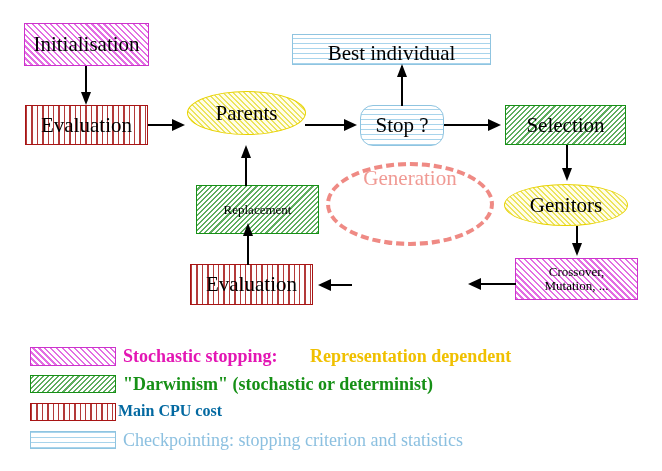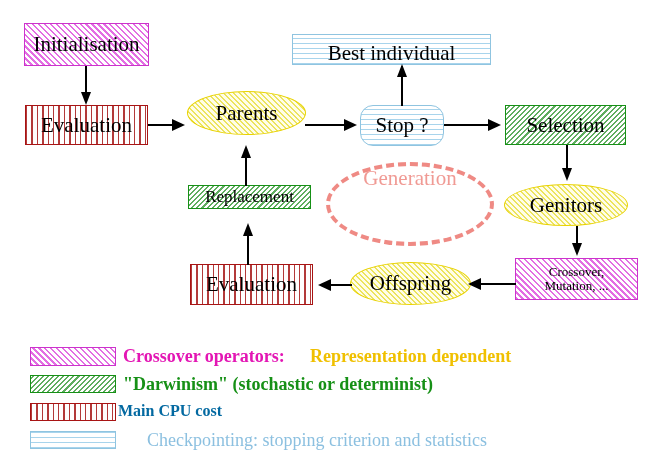--- a/index.html
+++ b/index.html
@@ -135,21 +135,21 @@
   .legend-swatch {
     position: absolute;
     box-sizing: border-box;
   }
   .legend-text {
     position: absolute;
     font-family: "Liberation Serif", serif;
     font-weight: bold;
     white-space: nowrap;
   }
-  .legend-text.thin { font-weight: normal; margin-left: 24px; }
+  .legend-text.thin { font-weight: normal; }
 </style>
 </head>
 <body>
 
 <div id="canvas">
 
   <div class="node fill-magenta" style="left:24px; top:23px; width:125px; height:43px; font-size:21px;">
     <span>Initialisation</span>
   </div>
 
@@ -175,29 +175,26 @@
 
   <div class="node fill-yellow ellipse" style="left:504px; top:184px; width:124px; height:42px; font-size:21px;">
     <span>Genitors</span>
   </div>
 
   <div class="node fill-magenta" style="left:515px; top:258px; width:123px; height:42px; font-size:13px;">
     <span>Crossover,
 Mutation, ...</span>
   </div>
 
-  <div class="node fill-yellow ellipse" style="left:350px; top:262px; width:121px; height:43px; font-size:21px;">
-    <span>Offspring</span>
-  </div>
 
   <div class="node fill-red" style="left:190px; top:264px; width:123px; height:41px; font-size:21px;">
     <span>Evaluation</span>
   </div>
 
-  <div class="node fill-green" style="left:188px; top:185px; width:123px; height:24px; font-size:17px;">
+  <div class="node fill-green" style="left:196px; top:185px; width:123px; height:49px; font-size:13px;">
     <span>Replacement</span>
   </div>
 
   <div class="generation" style="left:326px; top:162px; width:168px; height:84px; font-size:21px;">
     <span>Generation</span>
   </div>
 
   <div class="line-v" style="left:85px; top:66px; height:28px;"></div>
   <div class="arrow arrow-d" style="left:81px; top:92px;"></div>
 
@@ -225,21 +222,21 @@
   <div class="line-h" style="left:330px; top:284px; width:22px;"></div>
   <div class="arrow arrow-l" style="left:318px; top:279px;"></div>
 
   <div class="line-v" style="left:247px; top:227px; height:38px;"></div>
   <div class="arrow arrow-u" style="left:243px; top:223px;"></div>
 
   <div class="line-v" style="left:245px; top:150px; height:36px;"></div>
   <div class="arrow arrow-u" style="left:241px; top:145px;"></div>
 
   <div class="legend-swatch fill-magenta" style="left:30px; top:347px; width:86px; height:19px;"></div>
-  <div class="legend-text" style="left:123px; top:346px; font-size:18px; color:#e316b4;">Crossover operators:</div>
+  <div class="legend-text" style="left:123px; top:346px; font-size:18px; color:#e316b4;">Stochastic stopping:</div>
   <div class="legend-text" style="left:310px; top:346px; font-size:18px; color:#f0c000;">Representation dependent</div>
 
   <div class="legend-swatch fill-green" style="left:30px; top:375px; width:86px; height:18px;"></div>
   <div class="legend-text" style="left:123px; top:374px; font-size:18px; color:#169016;">"Darwinism" (stochastic or determinist)</div>
 
   <div class="legend-swatch fill-red" style="left:30px; top:403px; width:86px; height:18px;"></div>
   <div class="legend-text" style="left:118px; top:402px; font-size:16px; color:#0369a1;">Main CPU cost</div>
 
   <div class="legend-swatch fill-blue" style="left:30px; top:431px; width:86px; height:18px;"></div>
   <div class="legend-text thin" style="left:123px; top:430px; font-size:18px; color:#8cc0e0;">Checkpointing: stopping criterion and statistics</div>

